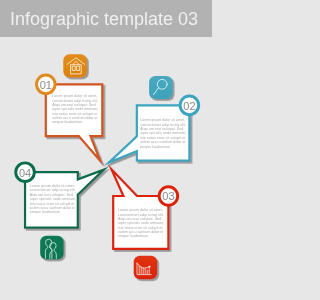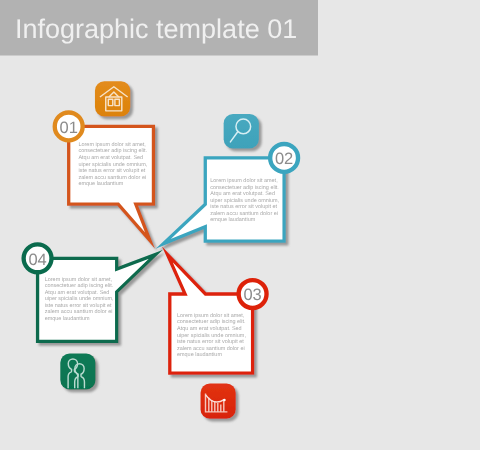--- a/index.html
+++ b/index.html
@@ -12,21 +12,21 @@
   svg.layer{position:absolute;left:0;top:0;width:212px;height:300px;}
   .num{font-size:11px;font-weight:normal;fill:#8c8c8c;
        font-family:"Liberation Sans",sans-serif;}
   .body-text{font-size:3.65px;fill:#a9a9a9;font-family:"Liberation Sans",sans-serif;}
 </style>
 </head>
 <body>
 
 <div id="stage">
   <div id="header"></div>
-  <div id="title">Infographic template 01</div>
+  <div id="title">Infographic template 03</div>
 
   <svg class="layer" viewBox="0 0 212 300">
     <defs>
       <filter id="sh" x="-50%" y="-50%" width="220%" height="220%">
         <feDropShadow dx="1.8" dy="1.8" stdDeviation="0.7" flood-color="#8a8a8a" flood-opacity="0.85"></feDropShadow>
       </filter>
       <linearGradient id="g01" x1="0" y1="0" x2="0" y2="1">
         <stop offset="0" stop-color="#e38c1c"></stop>
           <stop offset="1" stop-color="#dc8209"></stop>
       </linearGradient>

